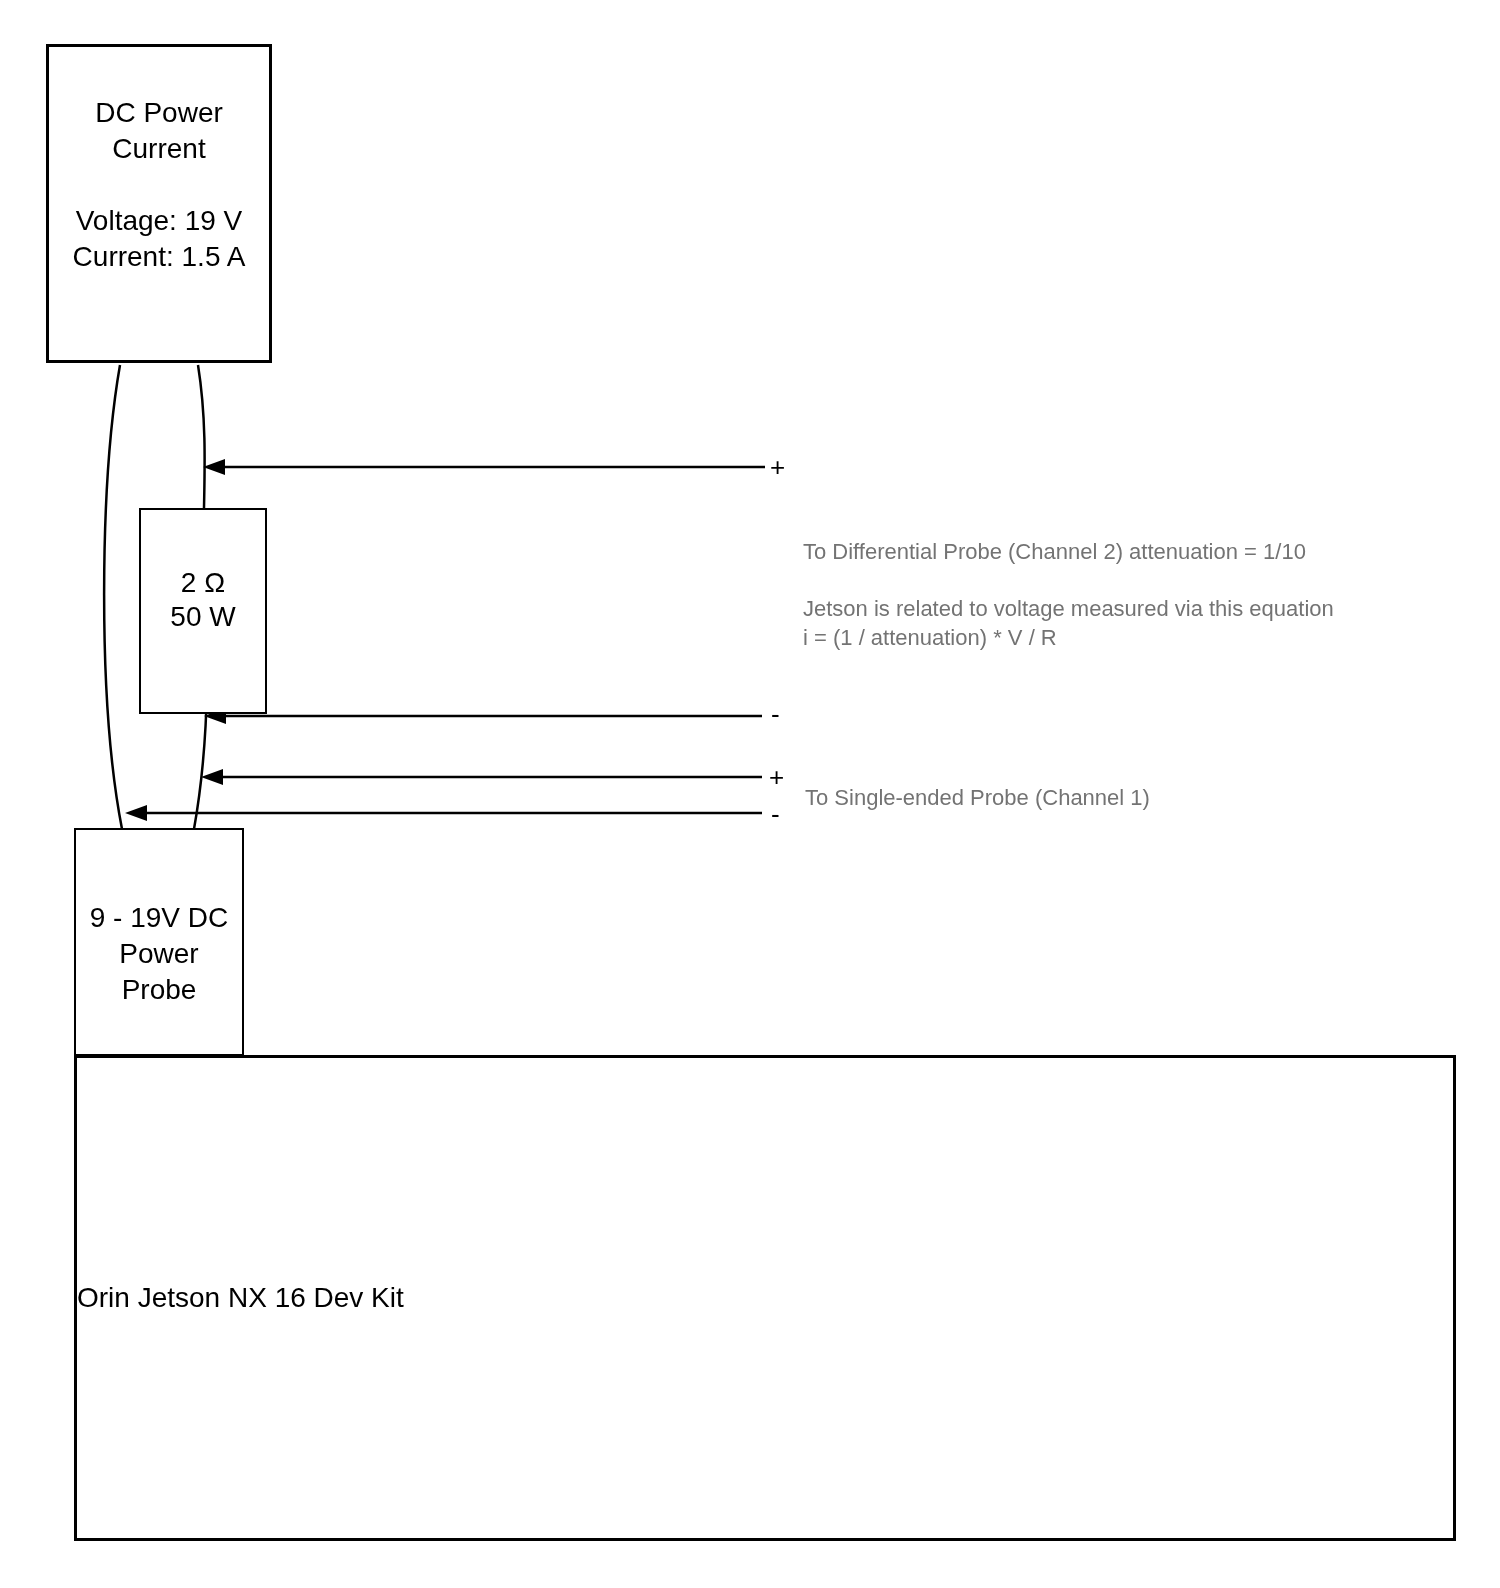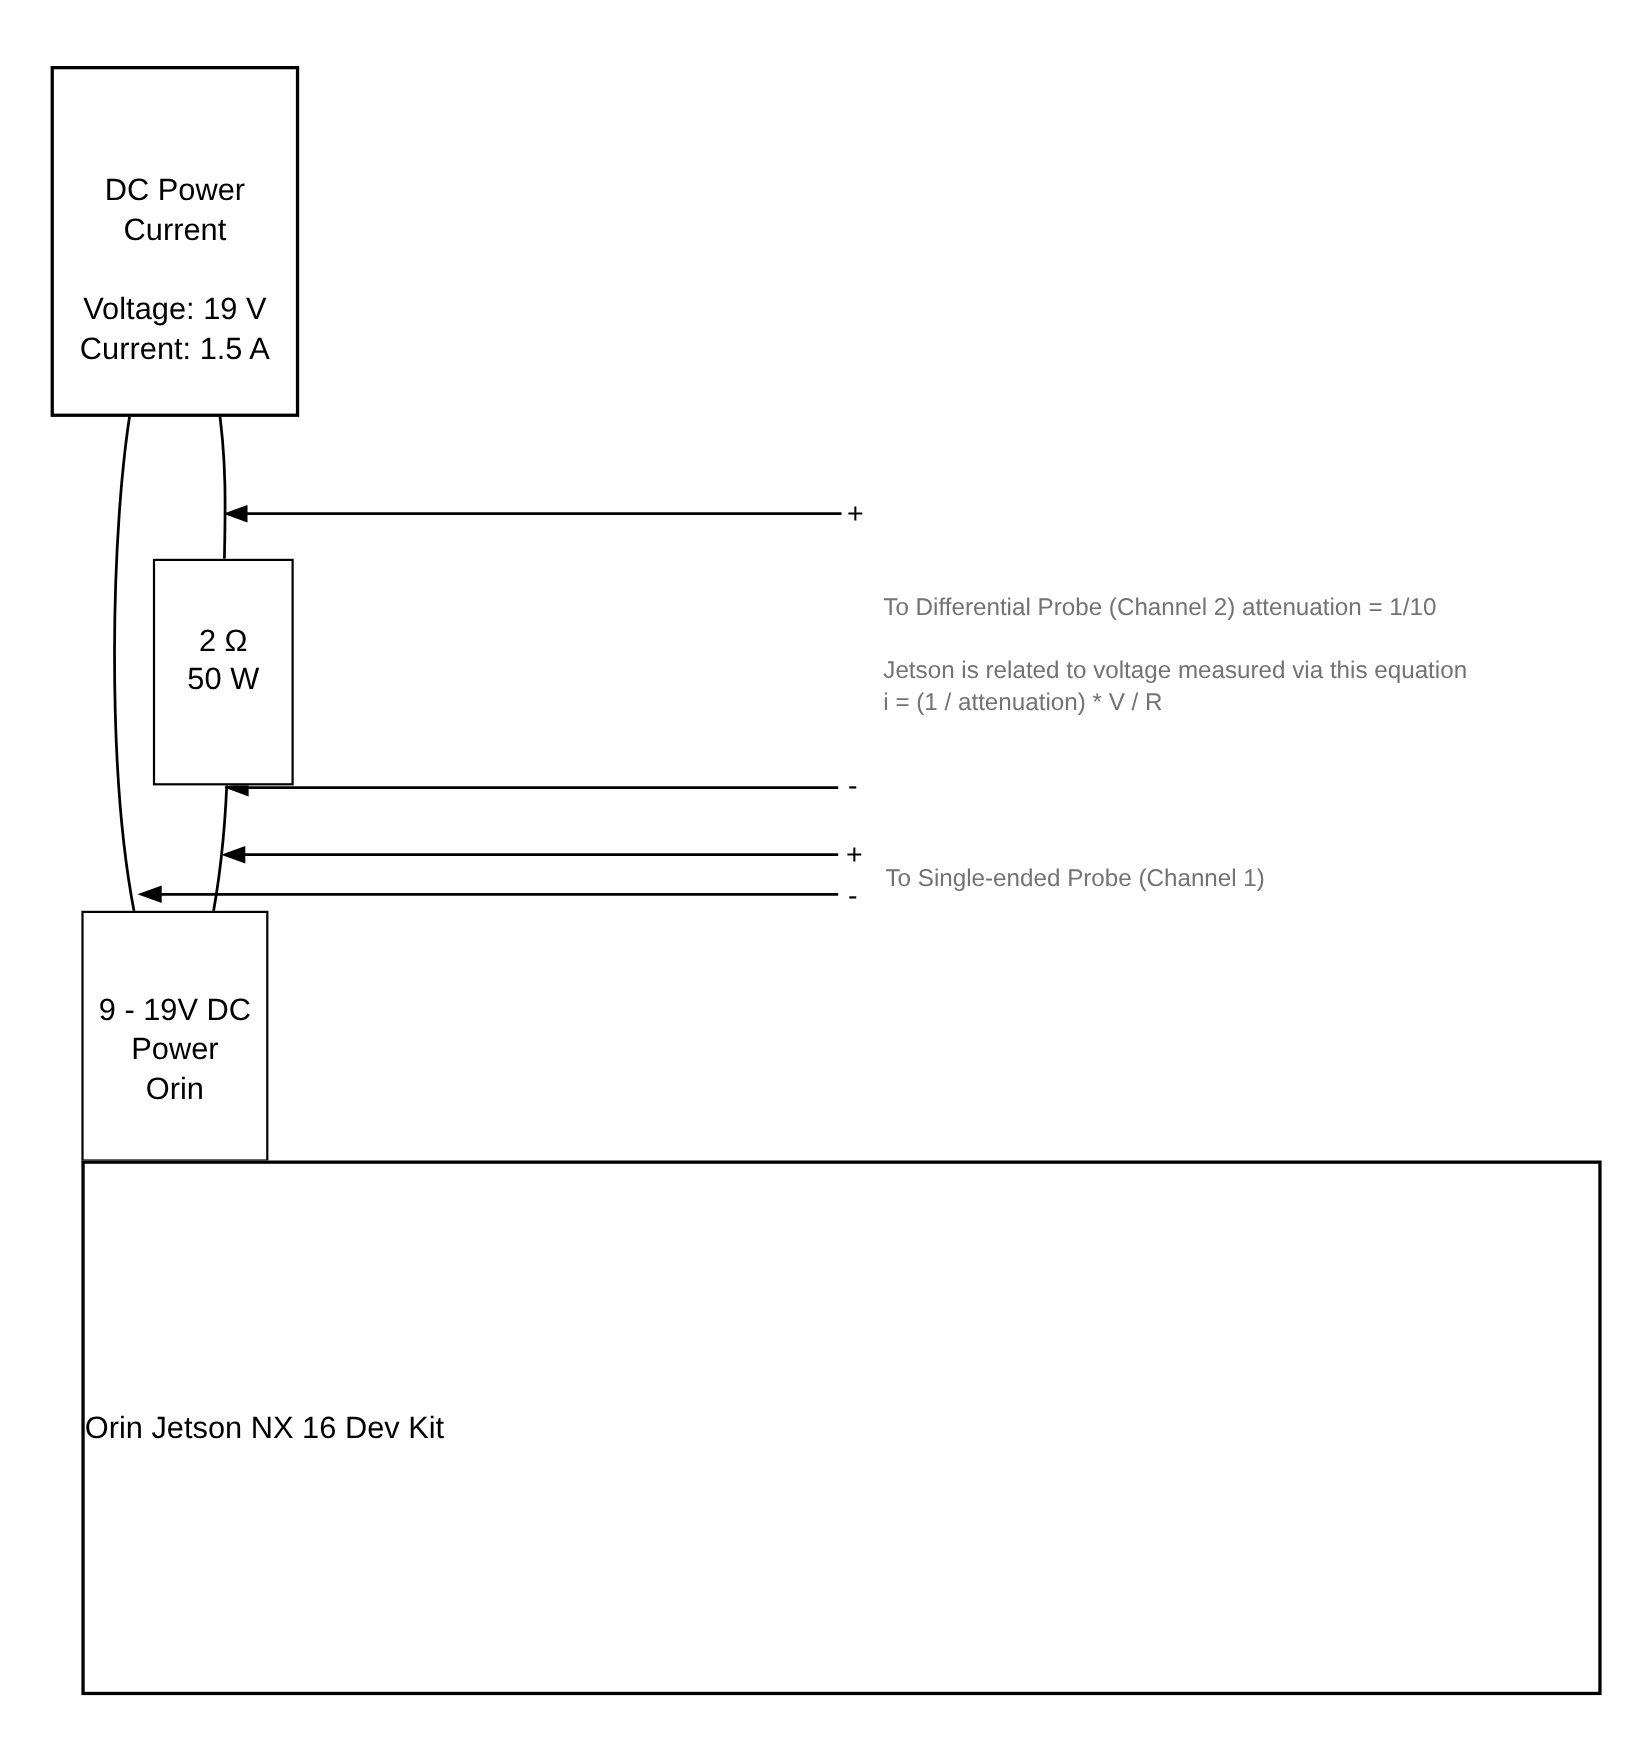--- a/index.html
+++ b/index.html
@@ -22,21 +22,21 @@
   }
   .box {
     position: absolute;
     border: 3px solid #000000;
     background: #ffffff;
     text-align: center;
     font-size: 28px;
     line-height: 36px;
     color: #000000;
   }
-  .dc-supply { left: 46px; top: 60px; width: 226px; height: 319px; padding-top: 92px; }
+  .dc-supply { left: 46px; top: 44px; width: 226px; height: 319px; padding-top: 48px; }
   .resistor  { left: 139px; top: 508px; width: 128px; height: 206px; padding-top: 56px; line-height: 34px; border-width: 2.5px; }
   .jack      { left: 74px; top: 828px; width: 170px; height: 228px; padding-top: 70px; border-width: 2.5px; }
   .devkit    { left: 74px; top: 1055px; width: 1382px; height: 486px;
                display: flex; align-items: center; }
   .spacer-line { height: 36px; }
   .pm-label {
     position: absolute;
     font-size: 26px;
     transform: translateY(-50%);
     color: #000000;
@@ -88,21 +88,21 @@
   </div>
 
   <div class="box resistor">
     <div>2 Ω</div>
     <div>50 W</div>
   </div>
 
   <div class="box jack">
     <div>9 - 19V DC</div>
     <div>Power</div>
-    <div>Orin</div>
+    <div>Probe</div>
   </div>
 
   <div class="box devkit">
     <div>Orin Jetson NX 16 Dev Kit</div>
   </div>
 
   <div class="pm-label" style="left:770px; top:467px;">+</div>
   <div class="pm-label" style="left:771px; top:714px;">-</div>
   <div class="pm-label" style="left:769px; top:777px;">+</div>
   <div class="pm-label" style="left:771px; top:814px;">-</div>

